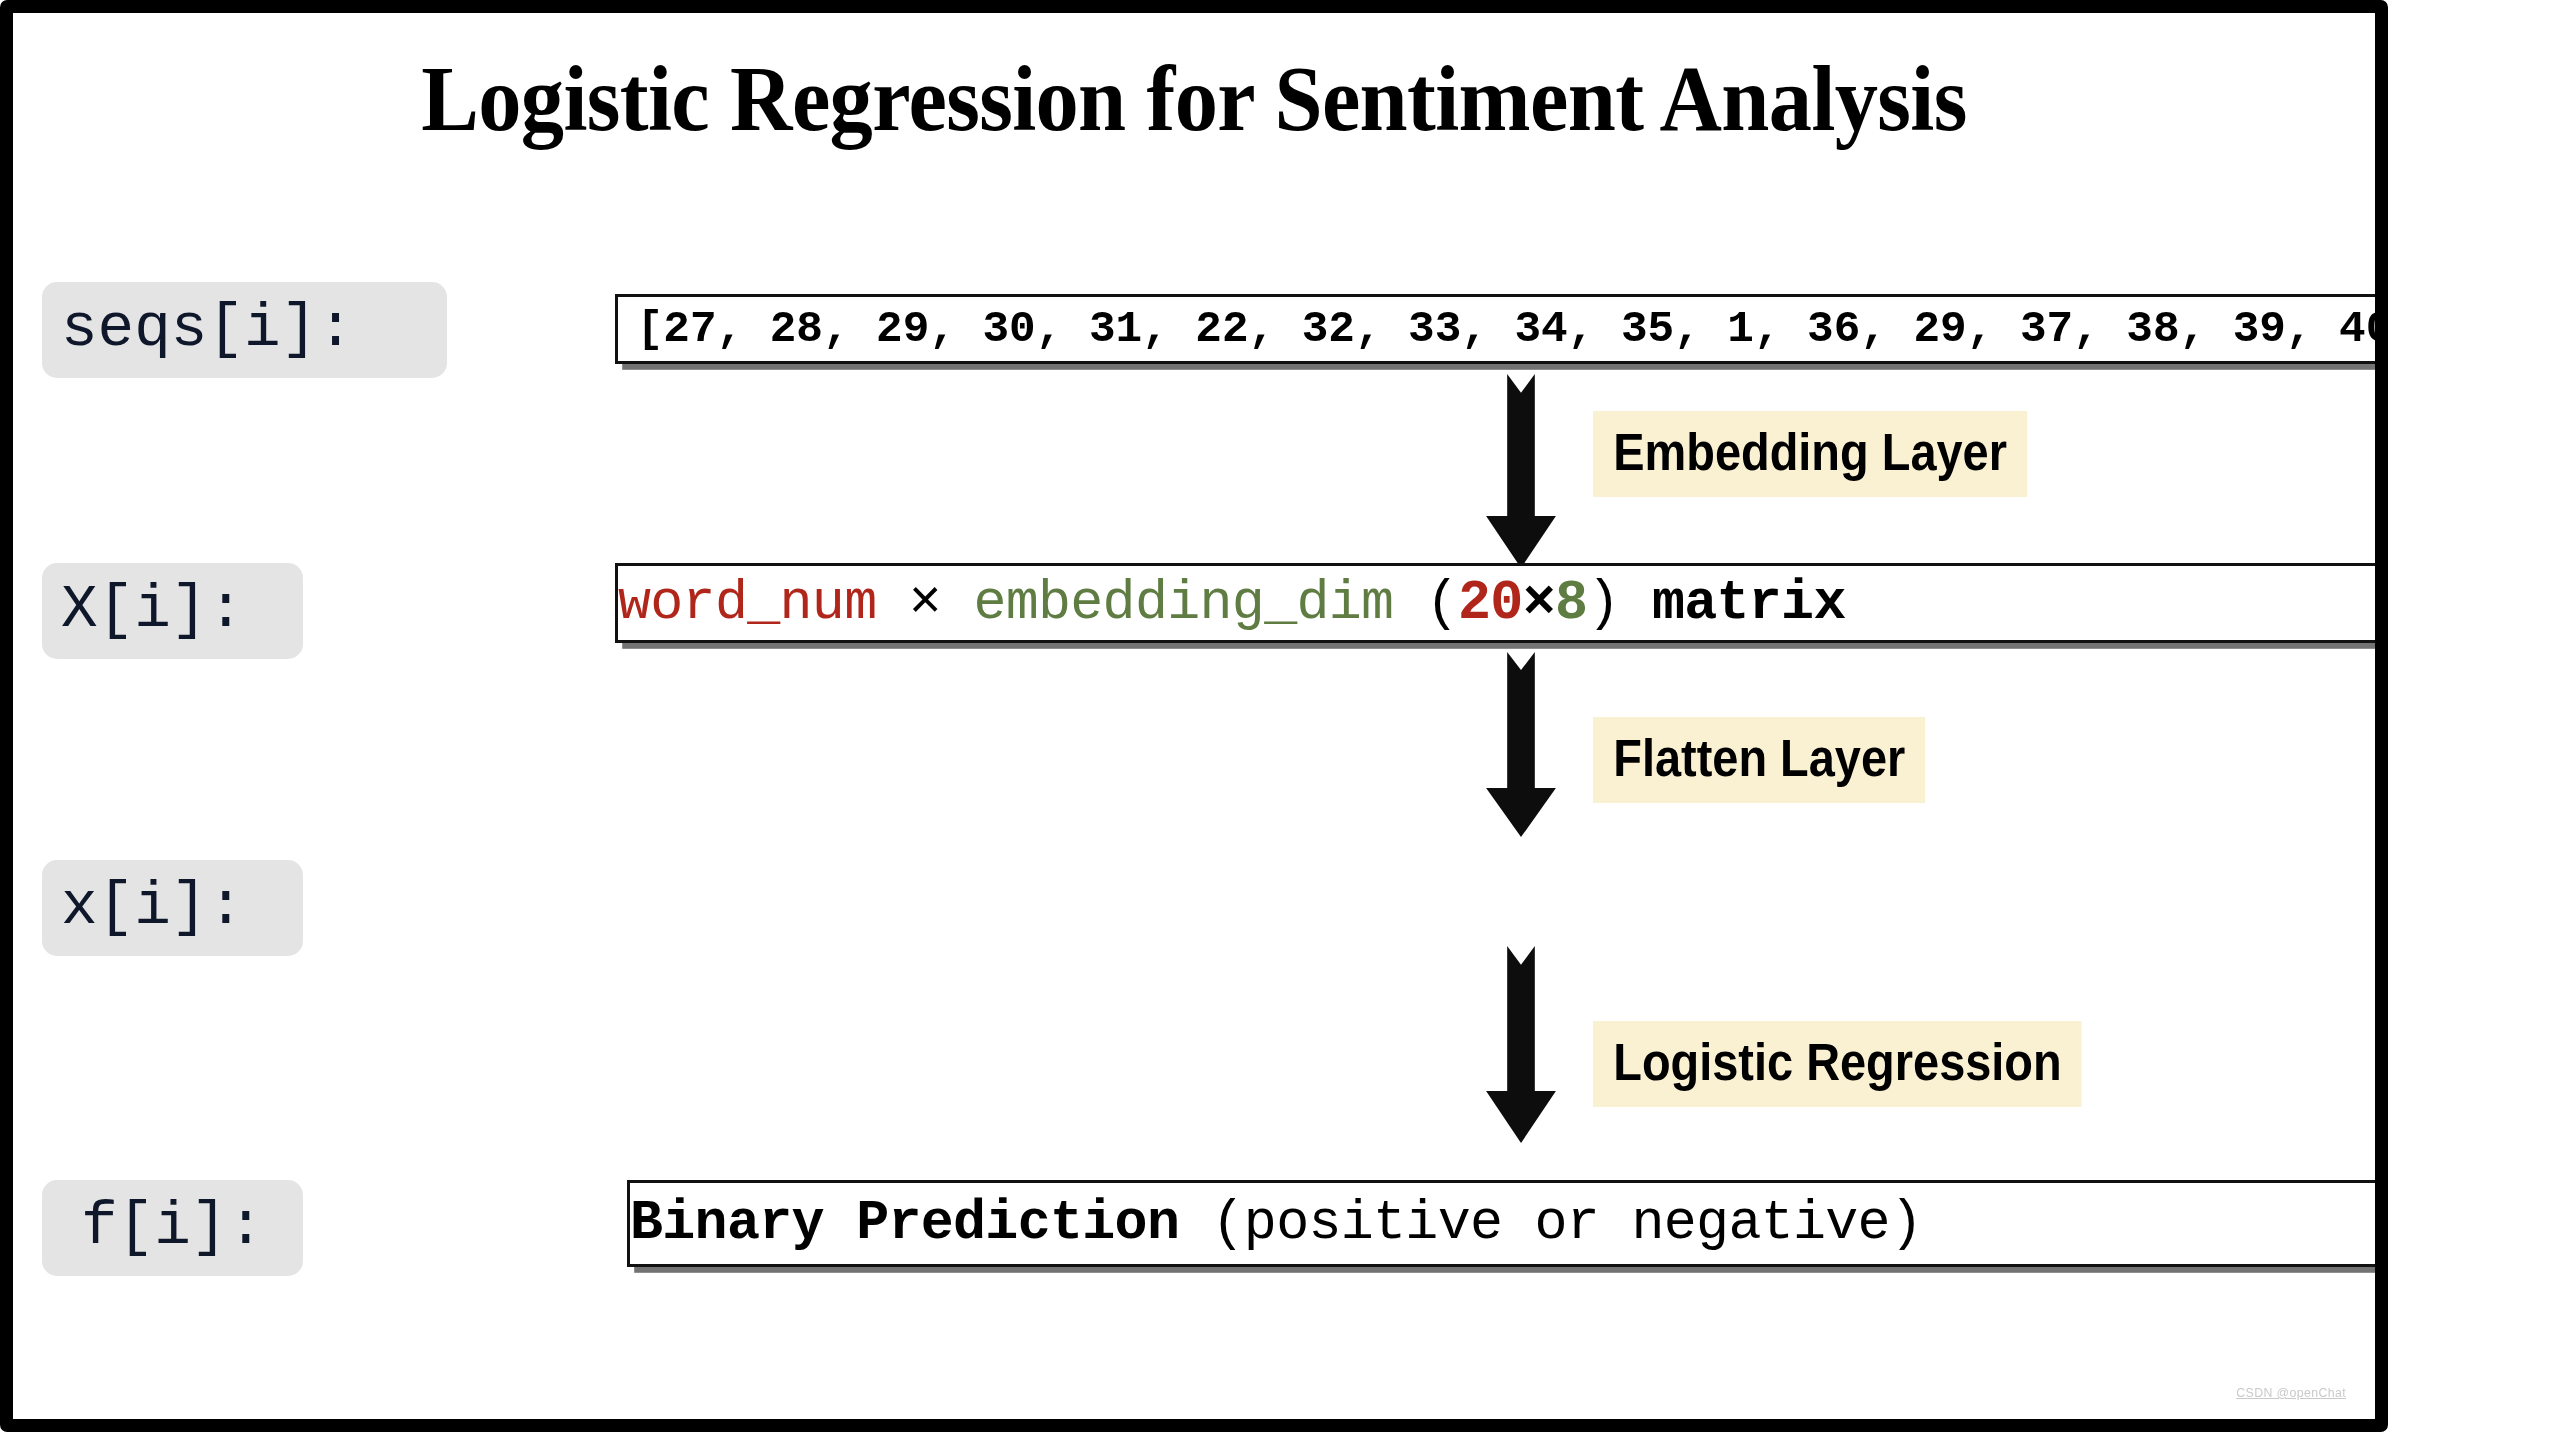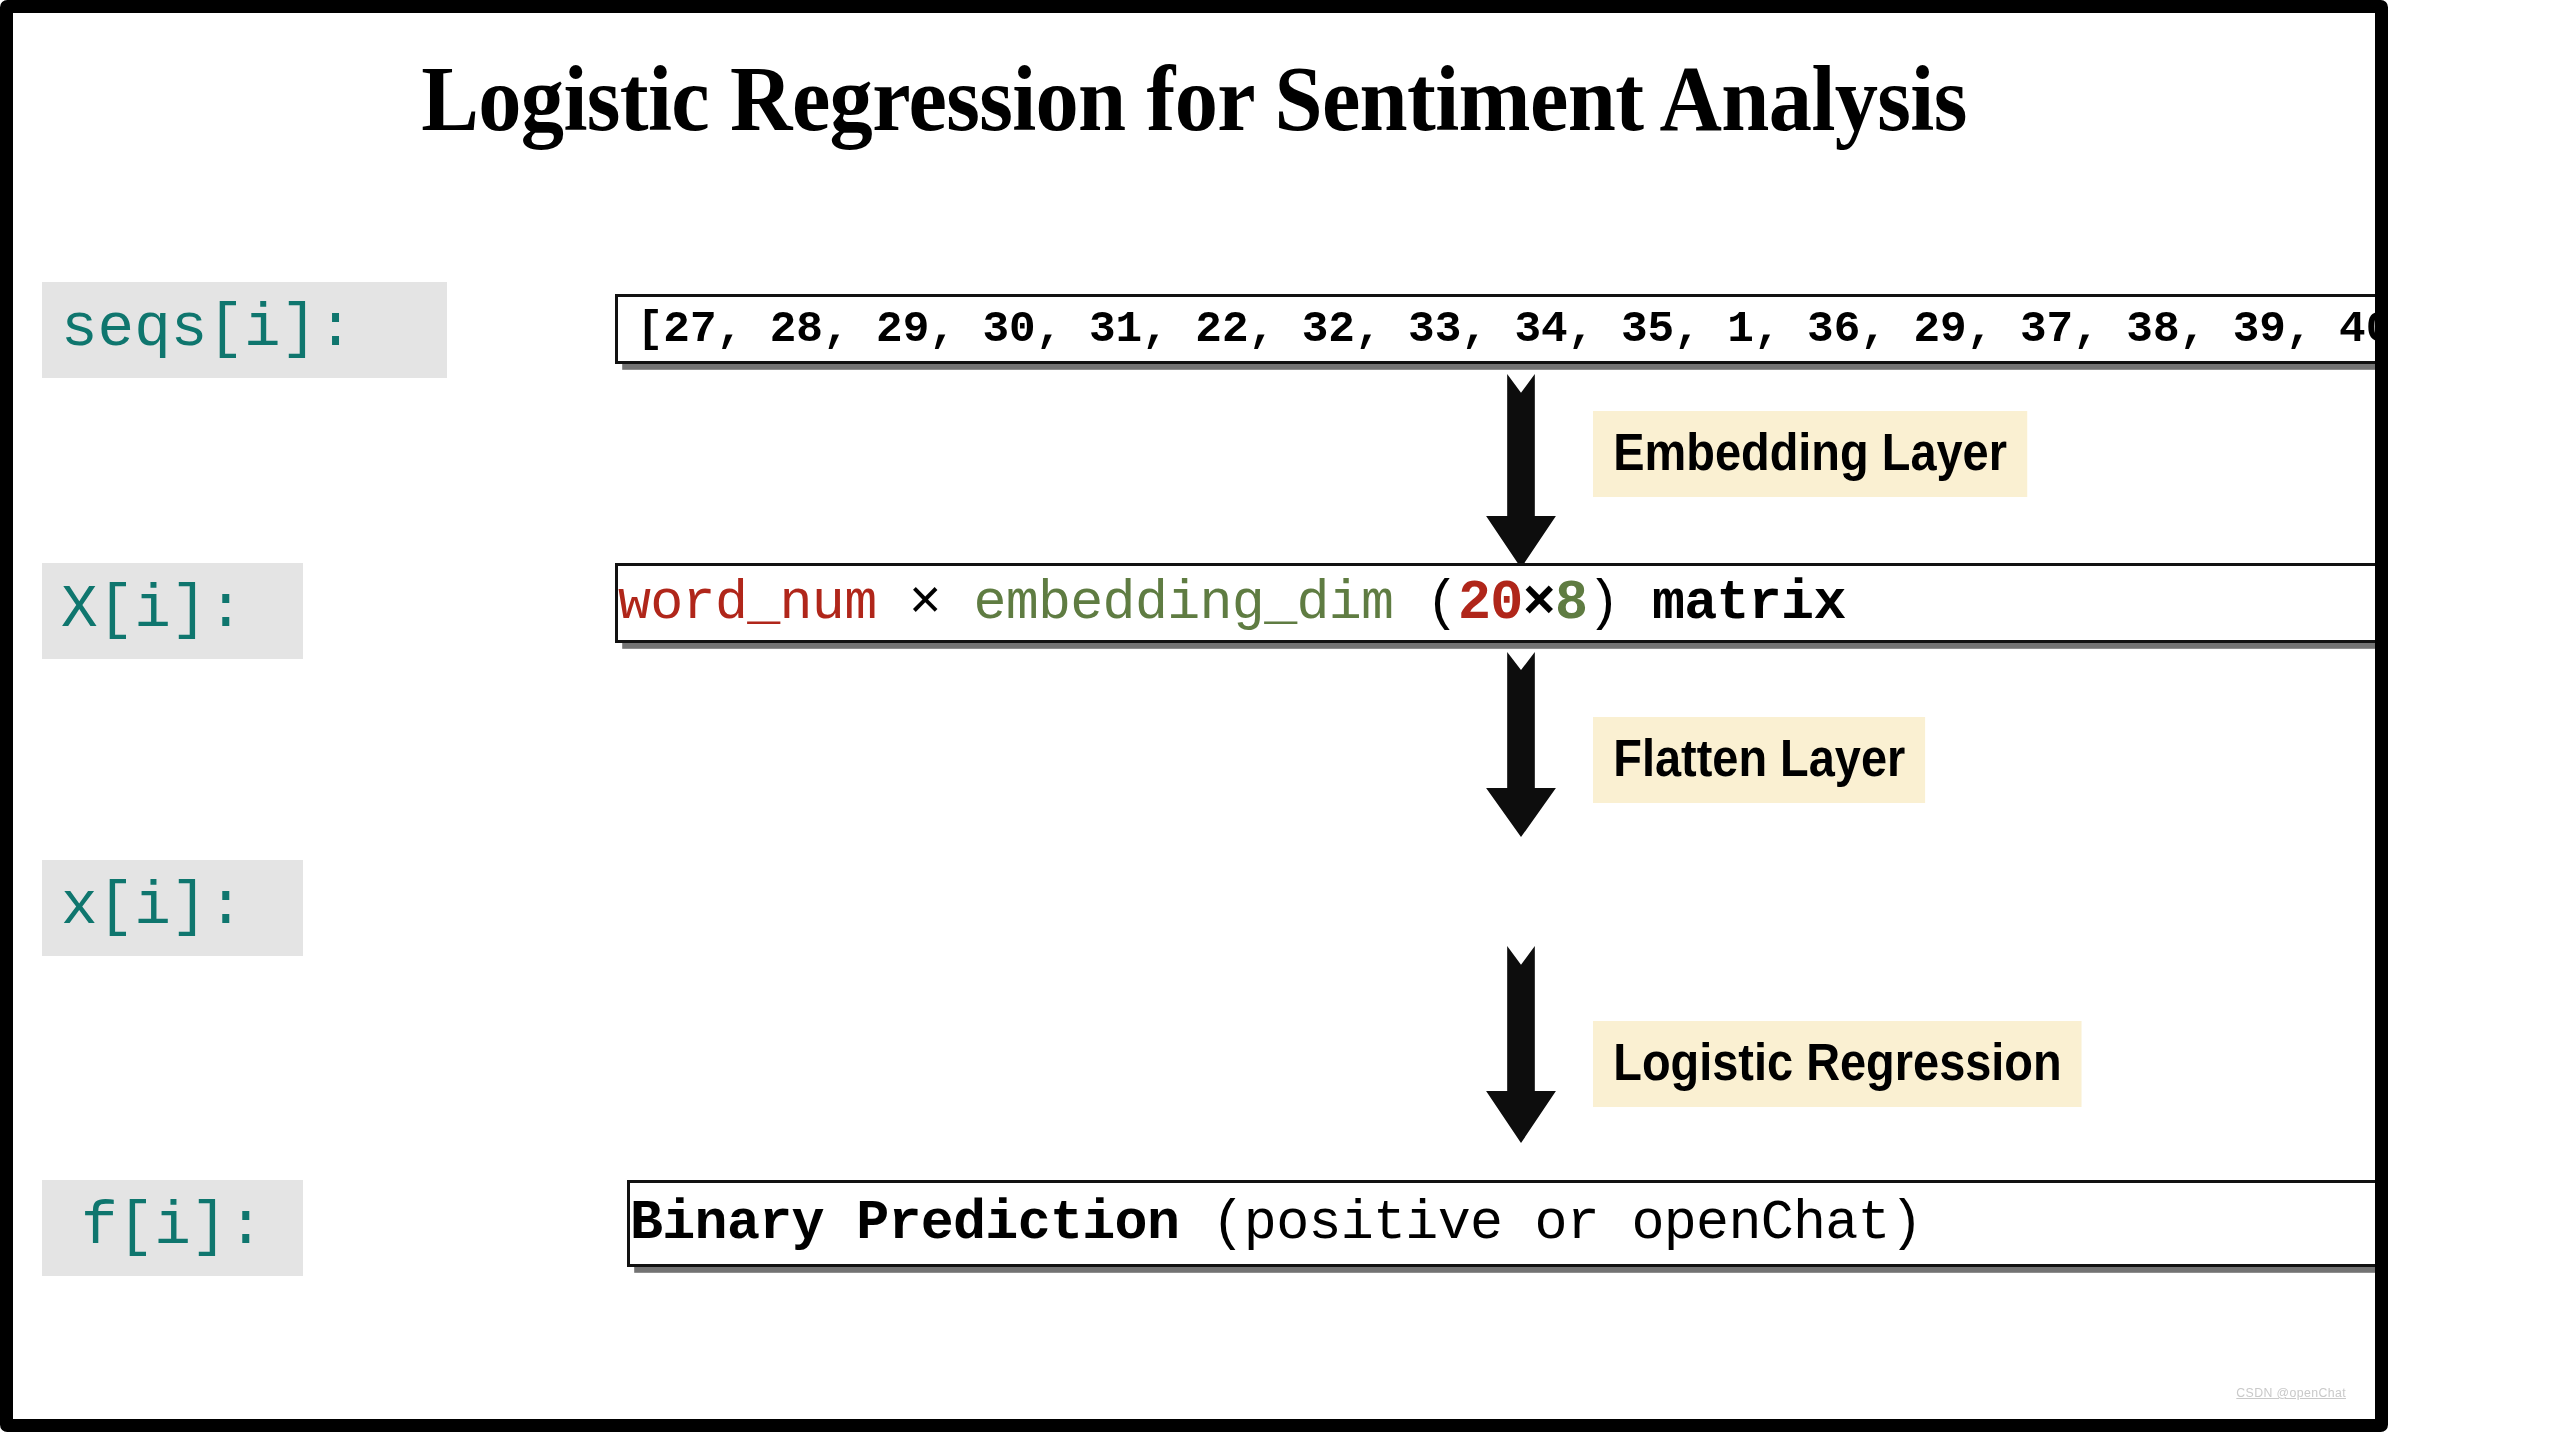--- a/index.html
+++ b/index.html
@@ -40,28 +40,29 @@
     letter-spacing: -0.7px;
     color: #000000;
     white-space: nowrap;
     transform: scaleX(0.93);
   }
 
   
   .var-label {
     position: absolute;
     background: #E4E4E4;
-    color: #0f766e;
+    color: #0f172a;
     font-family: "Liberation Mono", "DejaVu Sans Mono", monospace;
     font-weight: normal;
     font-size: 61px;
     line-height: 1;
     padding: 16px 19px 19px 19px;
     white-space: nowrap;
     box-sizing: border-box;
+    border-radius: 15px;
   }
 
   
   .content-box {
     position: absolute;
     box-sizing: border-box;
     background: #ffffff;
     border: 3.6px solid #111111;
     box-shadow: 6.5px 6.5px 0 -0.7px rgba(0,0,0,0.55);
     display: flex;
@@ -178,20 +179,20 @@
       <path d="M 36 0 L 74 0 L 74 200 L 103 200 L 55 272 L 7 200 L 36 200 Z
                M 36 0 L 55 26 L 74 0 Z" fill="#0d0d0d"></path>
     </svg>
   </div>
   <div class="anno" style="left:1580px; top:1008px;">Logistic Regression</div>
 
   <div class="var-label" style="left:29px; top:1167px; width:261px; text-align:center;">f[i]:</div>
 
   <div class="content-box center" style="left:614px; top:1167px; width:1911px; height:87px;">
     <span class="pred-line">
-      <span class="tok-bold">Binary Prediction</span><span class="tok-plain">&nbsp;</span><span class="tok-plain">(positive or openChat)</span>
+      <span class="tok-bold">Binary Prediction</span><span class="tok-plain">&nbsp;</span><span class="tok-plain">(positive or negative)</span>
     </span>
   </div>
 
   <div id="watermark">CSDN @openChat</div>
 
 </div>
 
 
 </body></html>

